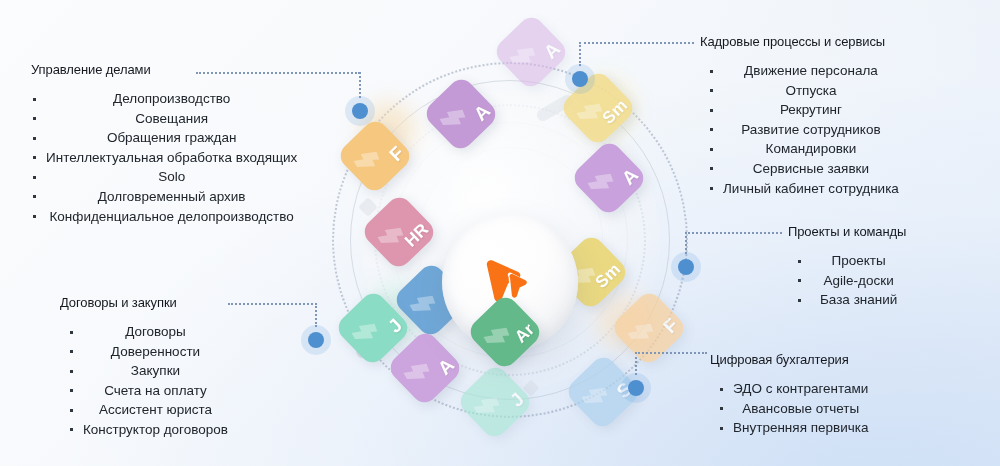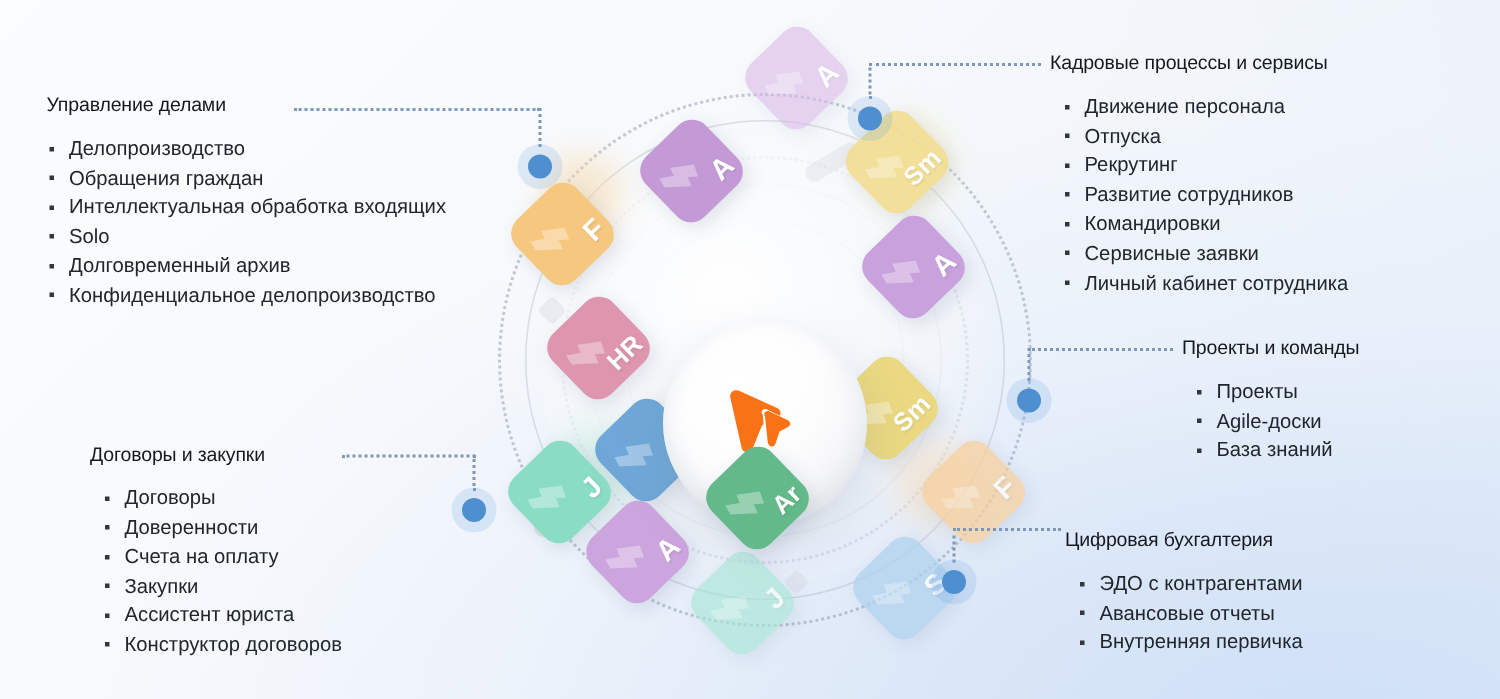--- a/index.html
+++ b/index.html
@@ -132,21 +132,21 @@
   
   .block { position: absolute; z-index: 9; }
   .block h2 {
     font-size: 13px;
     font-weight: 400;
     color: #15191f;
     letter-spacing: -0.1px;
     white-space: nowrap;
     margin-bottom: 12px;
   }
-  .block ul { list-style: none; }
+  .block ul { list-style: none; text-align: center; }
   .block li {
     font-size: 13.5px;
     color: #21262d;
     line-height: 19.6px;
     padding-left: 15px;
     position: relative;
     white-space: nowrap;
   }
   .block li::before {
     content: "";
@@ -305,20 +305,21 @@
   <div class="lead-h" style="left:635px; top:352px; width:72px;"></div>
 
   <div class="node" style="left:301px; top:325px;"></div>
   <div class="lead-v" style="left:315px; top:303px; height:24px;"></div>
   <div class="lead-h" style="left:228px; top:303px; width:89px;"></div>
 
   <div class="block" style="left:31px; top:62px;">
     <h2>Управление делами</h2>
     <ul>
       <li>Делопроизводство</li>
+      <li>Совещания</li>
       <li>Обращения граждан</li>
       <li>Интеллектуальная обработка входящих</li>
       <li>Solo</li>
       <li>Долговременный архив</li>
       <li>Конфиденциальное делопроизводство</li>
     </ul>
   </div>
 
   <div class="block right" style="left:700px; top:34px;">
     <h2>Кадровые процессы и сервисы</h2>
@@ -349,20 +350,20 @@
       <li>Авансовые отчеты</li>
       <li>Внутренняя первичка</li>
     </ul>
   </div>
 
   <div class="block" style="left:60px; top:295px;">
     <h2>Договоры и закупки</h2>
     <ul style="padding-left:8px;">
       <li>Договоры</li>
       <li>Доверенности</li>
+      <li>Закупки</li>
       <li>Счета на оплату</li>
-      <li>Закупки</li>
       <li>Ассистент юриста</li>
       <li>Конструктор договоров</li>
     </ul>
   </div>
 
 </div>
 
 </body></html>

